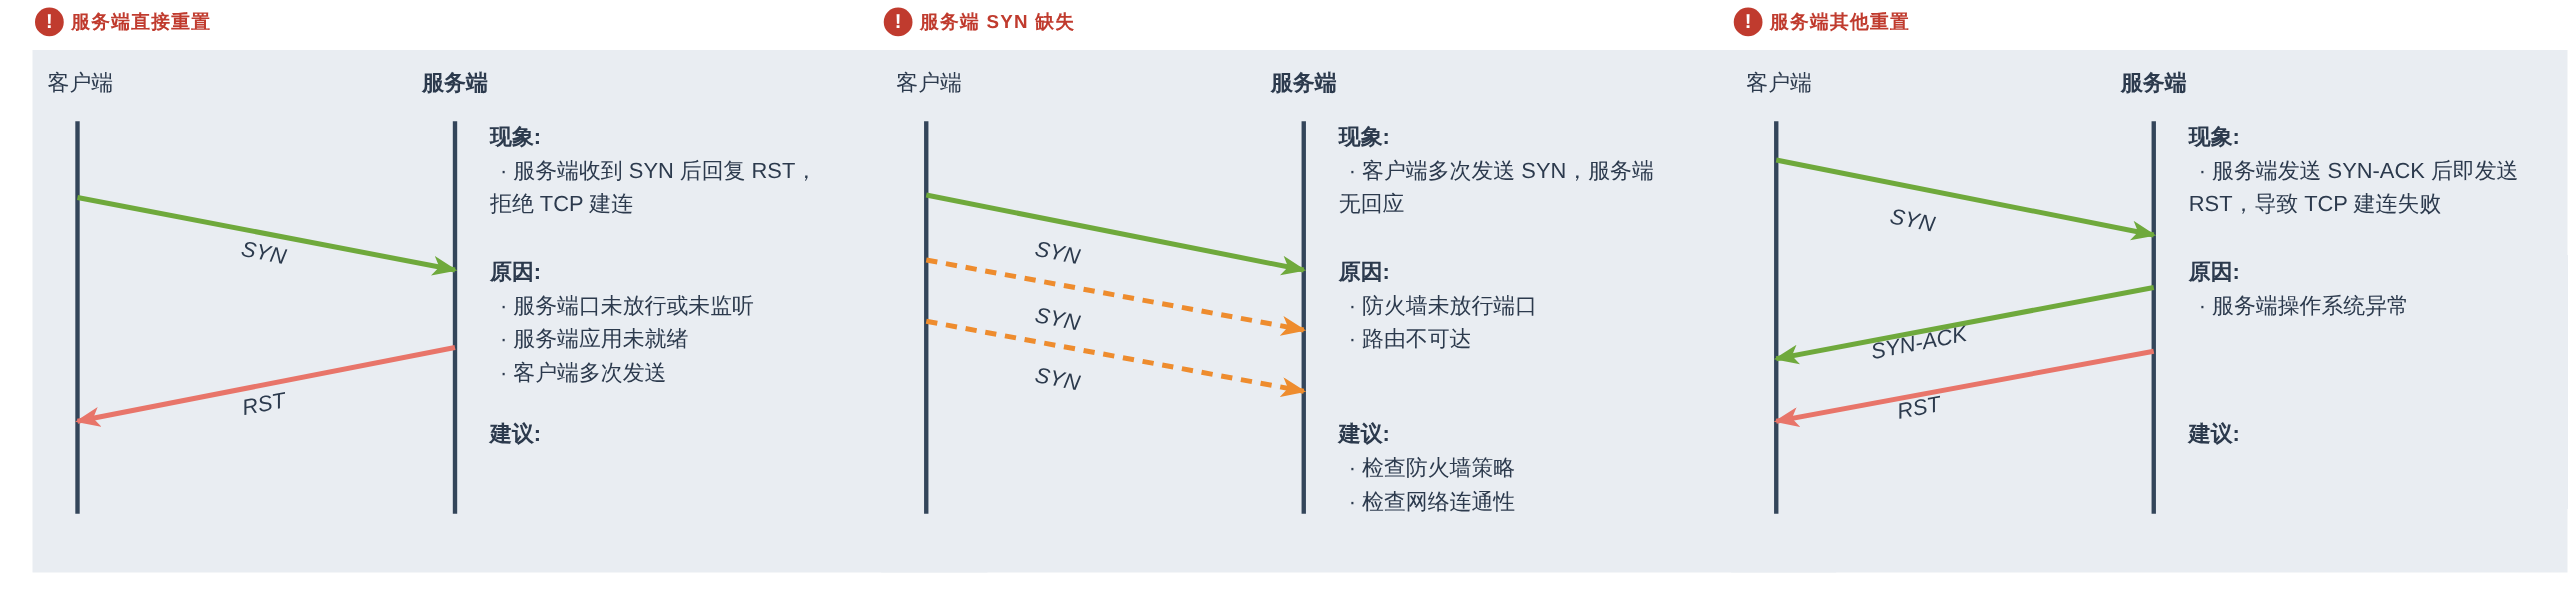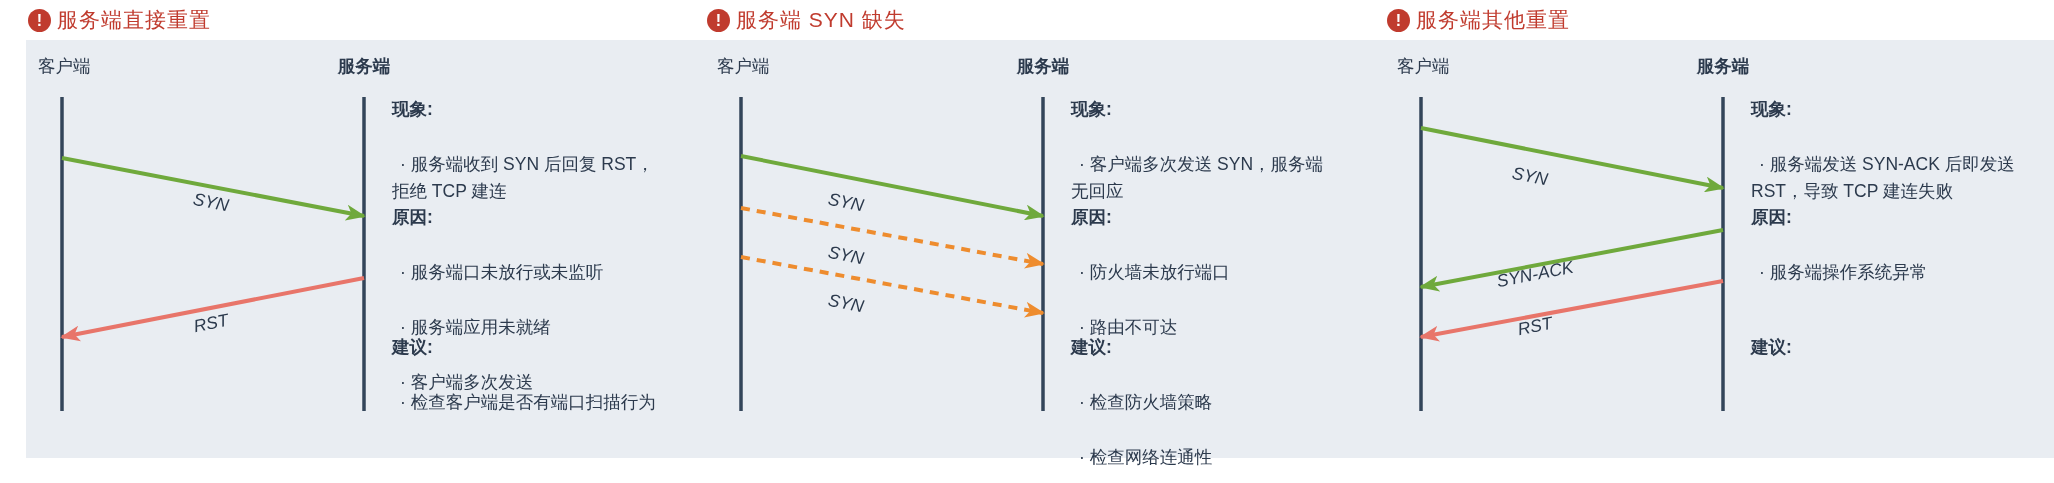--- a/index.html
+++ b/index.html
@@ -14,21 +14,21 @@
     font-family:"Liberation Sans","DejaVu Sans",sans-serif;color:var(--text-navy);
   }
   .panel{position:absolute;top:0;width:660px;height:483px;}
   #panel-1{left:26px;} #panel-2{left:705px;} #panel-3{left:1385px;}
 
   .panel-title{position:absolute;top:6px;left:2px;display:flex;align-items:center;gap:6px;}
   .alert-icon{
     width:23px;height:23px;border-radius:50%;background:var(--title-red);
     color:#fff;font-weight:bold;font-size:16px;line-height:23px;text-align:center;flex:0 0 auto;
   }
-  .panel-title-text{font-size:21px;font-weight:normal;color:var(--title-red);letter-spacing:1px;}
+  .panel-title-text{font-size:15px;font-weight:bold;color:var(--title-red);letter-spacing:1px;}
 
   .panel-body{position:absolute;top:40px;left:0;width:764px;height:418px;background:var(--panel-bg);}
   .actor-label{position:absolute;top:14px;font-size:17.5px;color:var(--text-navy);transform:translateX(-50%);white-space:nowrap;}
   .actor-client{left:40px;transform:none;margin-left:-28px;}
   .actor-server{left:338px;transform:translateX(-50%);font-weight:bold;}
 
   .seq{position:absolute;inset:0;width:660px;height:418px;}
   .lifeline{stroke:var(--lifeline);stroke-width:3.5px;}
   .arrow{fill:none;stroke-width:4px;}
   .arrow-green{stroke:var(--green);}
@@ -37,21 +37,21 @@
   .mk-green{fill:var(--green);} .mk-salmon{fill:var(--salmon);} .mk-orange{fill:var(--orange);}
   .msg-label{
     font-family:"Liberation Sans","DejaVu Sans",sans-serif;font-size:17.5px;font-style:italic;
     font-weight:500;fill:var(--text-navy);text-anchor:middle;
   }
 
   .text-block{position:absolute;left:366px;top:56px;width:300px;font-size:17.5px;line-height:27px;}
   .tb-section{position:absolute;left:0;width:300px;}
   .tb-phenomenon{top:0;} .tb-cause{top:108px;} .tb-suggestion{top:238px;}
   .tb-heading{font-weight:bold;}
-  .tb-bullet{white-space:pre-line;text-indent:8px;margin-top:28px;}
+  .tb-bullet{white-space:pre-line;text-indent:8px;}
 </style>
 </head>
 <body>
 
 <svg width="0" height="0" style="position:absolute" aria-hidden="true">
   <defs>
     <marker id="mk-green" viewBox="0 0 10 8" refX="9" refY="4" markerWidth="5" markerHeight="4" orient="auto">
       <path class="mk-green" d="M0,0 L10,4 L0,8 L2.6,4 Z"></path>
     </marker>
     <marker id="mk-orange" viewBox="0 0 10 8" refX="9" refY="4" markerWidth="5" markerHeight="4" orient="auto">
@@ -86,21 +86,20 @@
 拒绝 TCP 建连</div>
       </div>
       <div class="tb-section tb-cause">
         <div class="tb-heading">原因:</div>
         <div class="tb-bullet">· 服务端口未放行或未监听</div>
         <div class="tb-bullet">· 服务端应用未就绪</div>
         <div class="tb-bullet">· 客户端多次发送</div>
       </div>
       <div class="tb-section tb-suggestion">
         <div class="tb-heading">建议:</div>
-        <div class="tb-bullet">· 检查客户端是否有端口扫描行为</div>
       </div>
     </div>
   </div>
 </section>
 
 <section class="panel" id="panel-2">
   <div class="panel-title">
     <span class="alert-icon">!</span>
     <span class="panel-title-text">服务端 SYN 缺失</span>
   </div>

